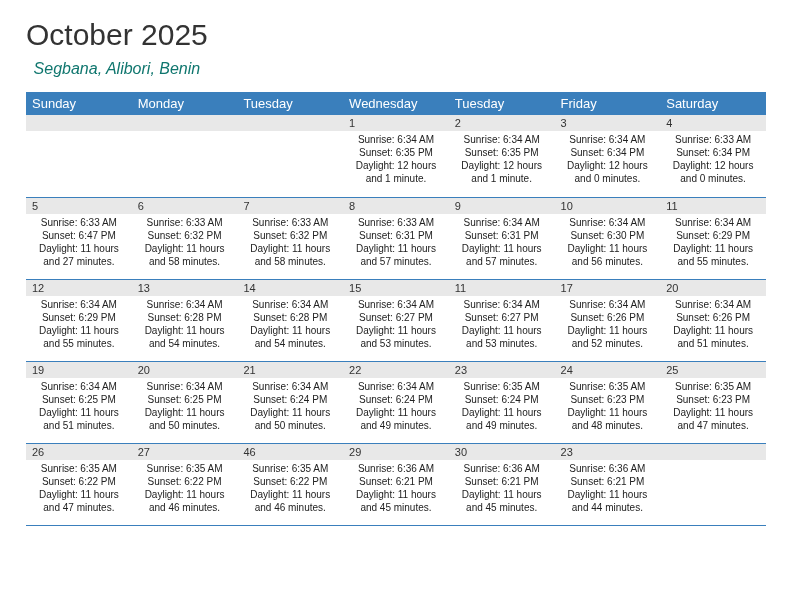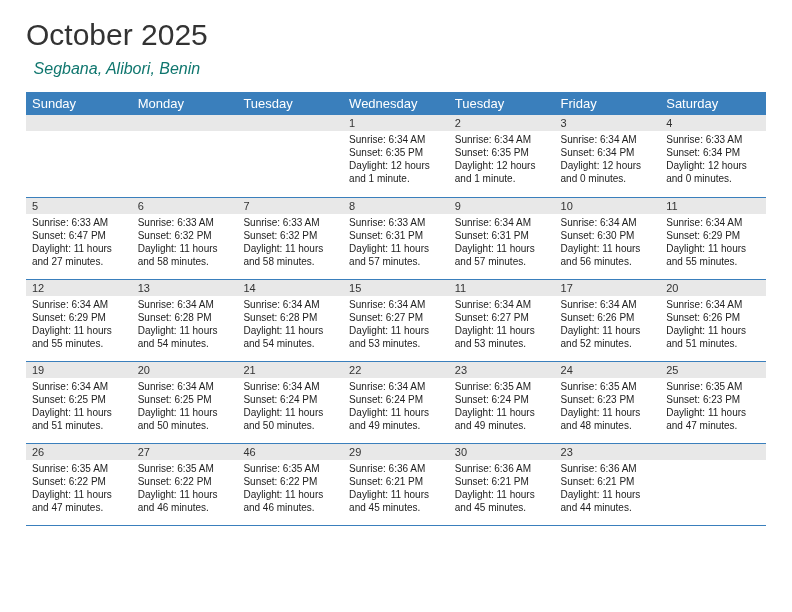--- a/index.html
+++ b/index.html
@@ -76,20 +76,21 @@
     background: #e8e8e8;
     font-size: 11px;
     color: #333;
     padding: 2px 6px;
     font-weight: 400;
   }
   .daybody {
     padding: 2px 6px 4px 6px;
     line-height: 1.3;
     color: #222;
+    text-align: center;
   }
   .daybody div { white-space: normal; }
   .empty .daynum { background:#e8e8e8; min-height:16px; }
 </style>
 </head>
 <body>
 
 <div class="header">
   <div class="title-block">
     <div class="title">October 2025</div>

